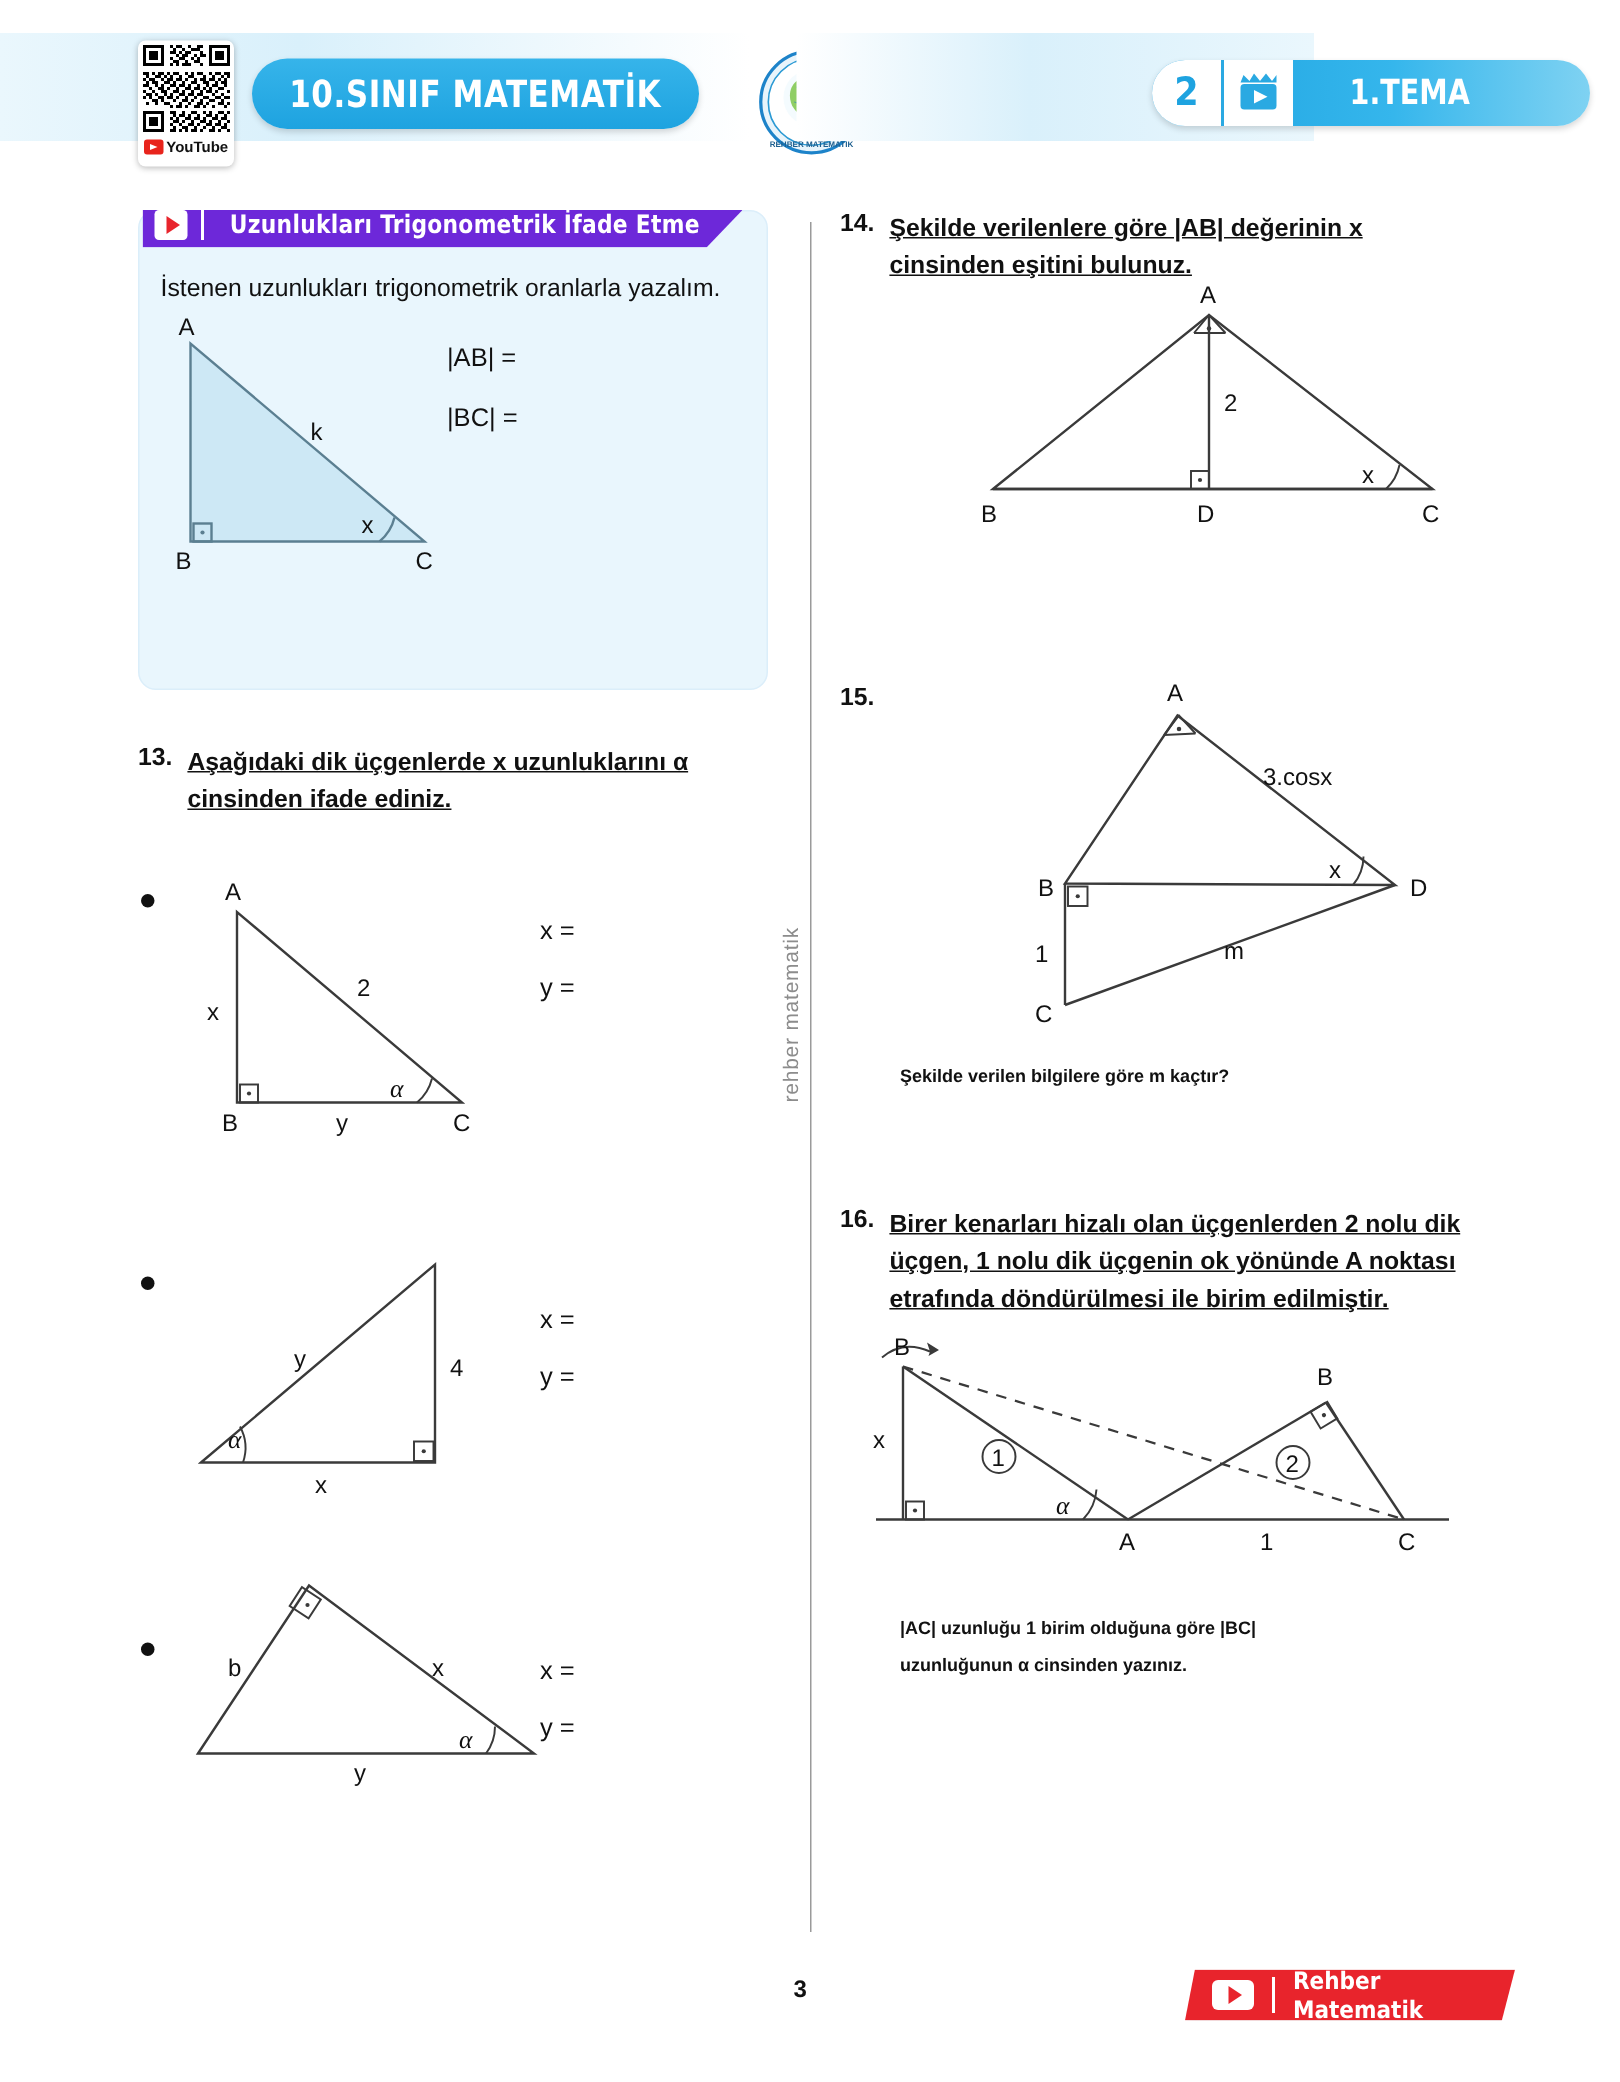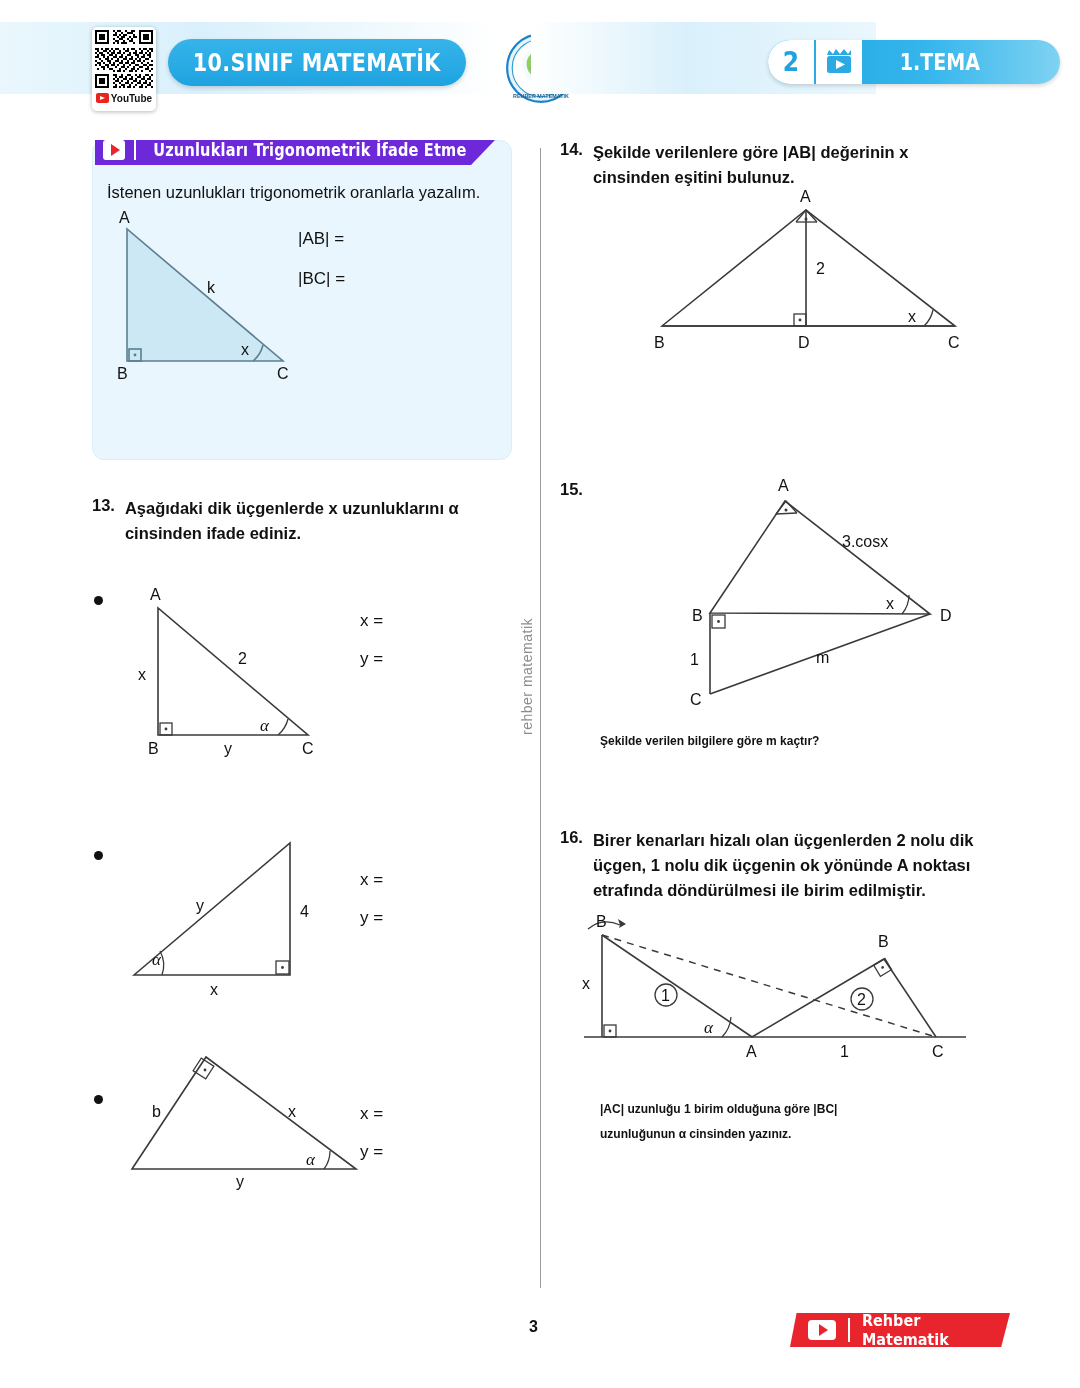--- a/index.html
+++ b/index.html
@@ -133,21 +133,21 @@
   }
   .infobox-fig { position:absolute; left:8px; top:70px; }
   .infobox-answers {
     position:absolute; left:205px; top:78px; font-size:17px; line-height:40px;
   }
 
   
   .q { position:relative; }
   .q-head { display:flex; gap:10px; }
   .q-num  { font-weight:bold; font-size:16.5px; flex:0 0 auto; }
-  .q-text { font-weight:bold; font-size:16.5px; line-height:25px; }
+  .q-text { font-weight:bold; font-size:16.5px; line-height:25px;text-decoration:underline; }
   .q-sub  { font-weight:bold; font-size:12px; line-height:25px; }
   .bullet {
     width:9px; height:9px; background:#111; border-radius:50%;
     position:absolute;
   }
   .ans {
     position:absolute; font-size:17px; line-height:38px;
   }
   figure { margin:0; }
   svg { display:block; overflow:visible; }
@@ -566,21 +566,21 @@
         <text class="lbl" x="170" y="-6">A</text>
         <text class="lbl" x="24" y="140">B</text>
         <text class="lbl" x="168" y="140">D</text>
         <text class="lbl" x="318" y="140">C</text>
         <text class="lbl" x="186" y="66">2</text>
         <text class="lbl" x="278" y="114">x</text>
       </svg>
     </figure>
   </div>
 
-  <div class="q" style="margin-top:102px;">
+  <div class="q" style="margin-top:78px;">
     <div class="q-head">
       <div class="q-num">15.</div>
     </div>
     <figure style="margin-left:60px;margin-top:-26px;">
       <svg width="320" height="230" viewBox="0 0 320 230">
         <polygon points="165,28 90,140 310,141" class="stroke"></polygon>
         <line x1="90" y1="140" x2="90" y2="221" class="stroke"></line>
         <line x1="90" y1="221" x2="310" y2="141" class="stroke"></line>
         <path d="M 156 41 L 166 28 L 177 40" class="thin" fill="none"></path>
         <line x1="156" y1="41" x2="177" y2="40" class="thin"></line>

